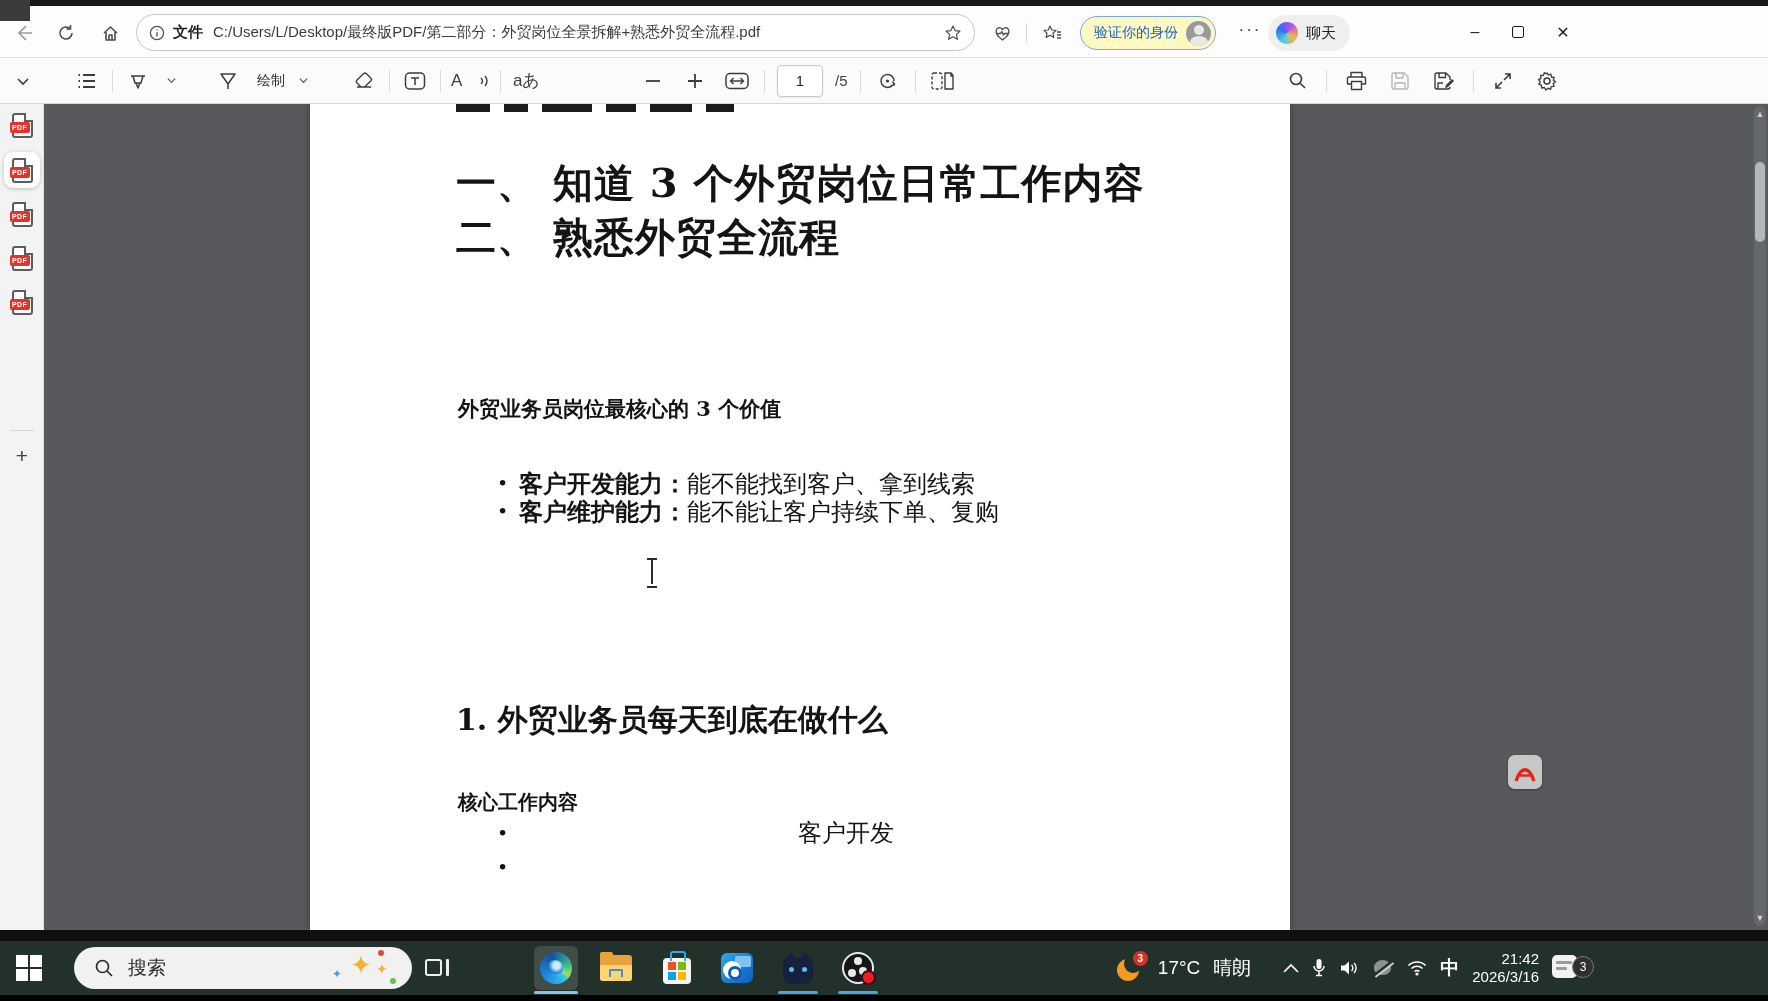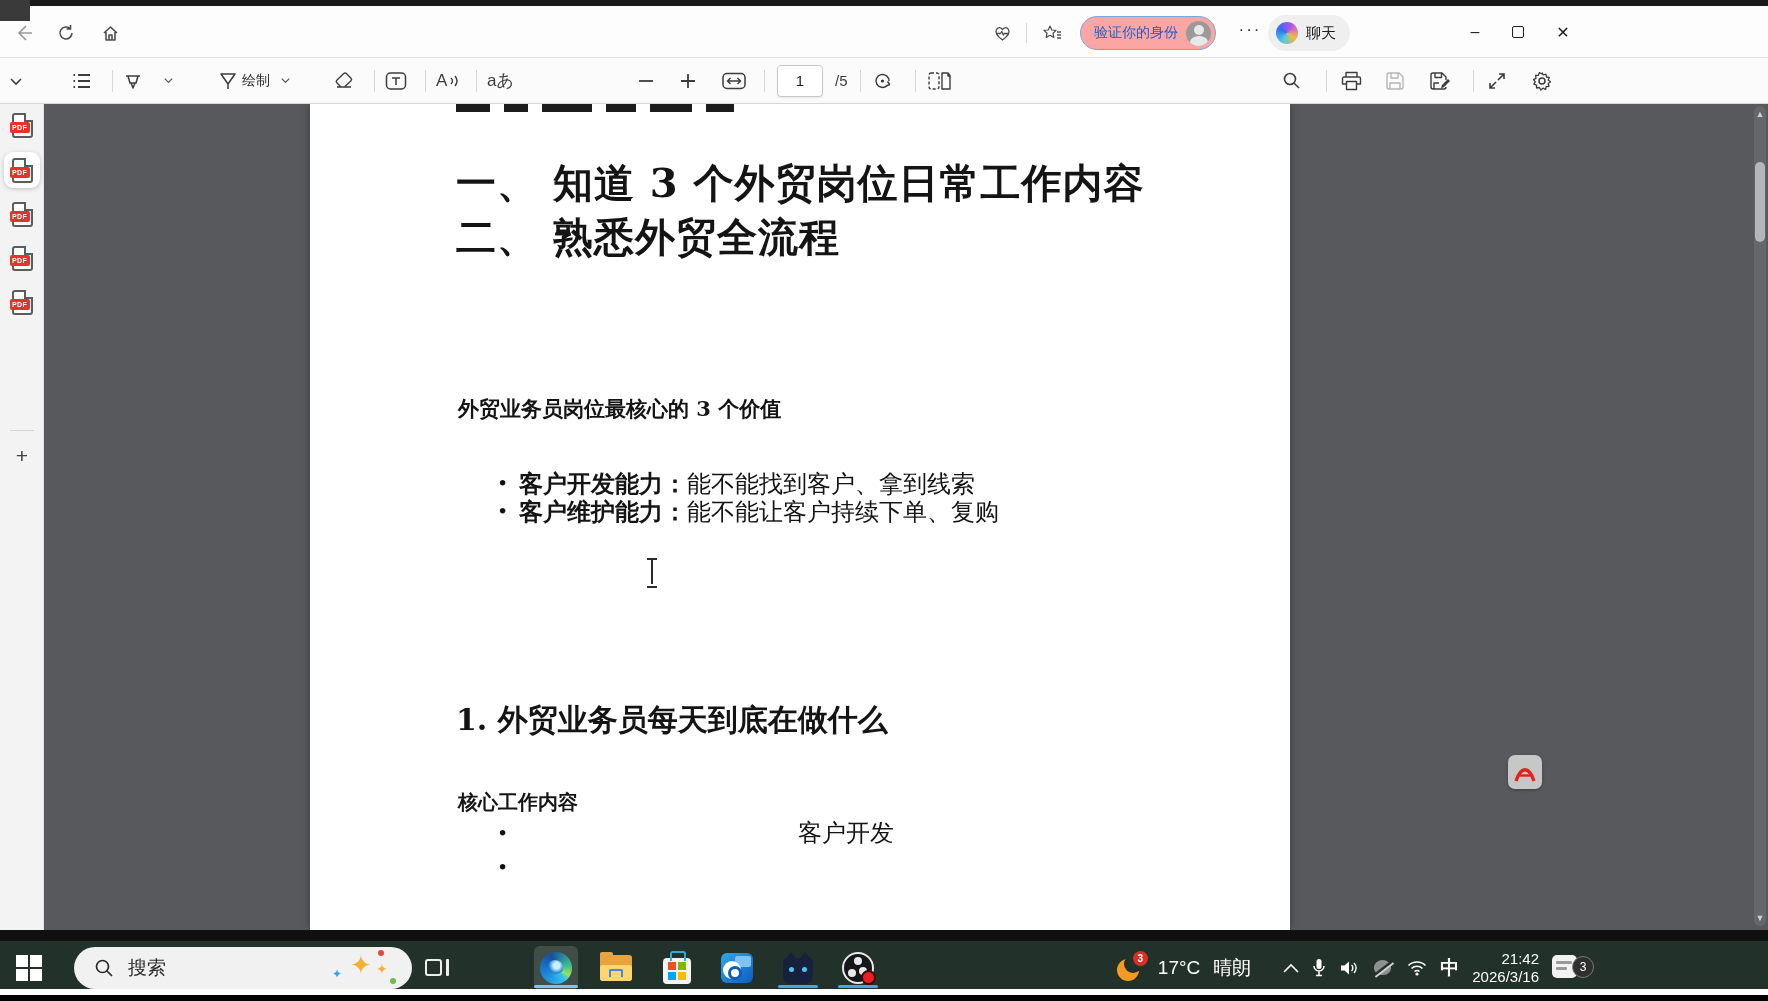--- a/index.html
+++ b/index.html
@@ -13,39 +13,39 @@
   .strip-bottom { position:absolute; left:0; top:995px; width:1768px; height:6px; background:#000; z-index:40; }
 
   
   .chrome { position:absolute; left:0; top:6px; width:1768px; height:52px; background:#fdfdfd; border-bottom:1px solid #e4e4e4; }
   .nav-btn { position:absolute; top:11px; width:32px; height:32px; display:flex; align-items:center; justify-content:center; color:#4d4d4d; }
   .addr { position:absolute; left:136px; top:8px; width:839px; height:37px; border:1px solid #c6c6c6; border-radius:19px; background:#fff; display:flex; align-items:center; padding:0 12px; }
   .addr .scheme { font-size:15px; color:#1f1f1f; margin:0 10px 0 8px; font-weight:700; }
   .addr .url { font-size:15px; color:#3c3c3c; white-space:nowrap; overflow:hidden; flex:1; }
   .addr .star { margin-left:8px; color:#4d4d4d; }
   .chrome .sep { position:absolute; top:17px; width:1px; height:20px; background:#d9d9d9; }
-  .id-pill { position:absolute; left:1080px; top:10px; height:34px; border:1.5px solid #7aa7e8; border-radius:17px; background:#fca5a5; display:flex; align-items:center; padding:0 4px 0 13px; }
+  .id-pill { position:absolute; left:1080px; top:10px; height:34px; border:1.5px solid #7aa7e8; border-radius:17px; background:#fef9c3; display:flex; align-items:center; padding:0 4px 0 13px; }
   .id-pill .id-label { font-size:14px; color:#1b5fc9; margin-right:8px; white-space:nowrap; }
   .avatar { width:25px; height:25px; border-radius:50%; background:#9a9a9a; position:relative; overflow:hidden; }
   .avatar::before { content:""; position:absolute; left:7.5px; top:4px; width:10px; height:10px; border-radius:50%; background:#e8e8e8; }
   .avatar::after { content:""; position:absolute; left:3.5px; top:15px; width:18px; height:12px; border-radius:50%; background:#e8e8e8; }
   .dots { position:absolute; left:1236px; top:14px; width:28px; text-align:center; font-size:17px; letter-spacing:2px; color:#333; }
   .copilot-pill { position:absolute; left:1268px; top:9px; height:36px; border-radius:18px; background:#efefef; display:flex; align-items:center; padding:0 14px 0 8px; gap:8px; }
   .copilot-logo { width:22px; height:22px; border-radius:50%; background:conic-gradient(from 210deg,#4ec9e8,#2f6fed 90deg,#b84ff0 180deg,#f4b942 270deg,#4ec9e8); }
   .copilot-pill .cp-label { font-size:15px; color:#1f1f1f; }
   .win-btn { position:absolute; top:8px; width:44px; height:36px; display:flex; align-items:center; justify-content:center; color:#1f1f1f; font-size:16px; }
   .win-max-glyph { width:12px; height:12px; border:1.6px solid #1f1f1f; border-radius:2px; }
 
   
   .pdfbar { position:absolute; left:0; top:58px; width:1768px; height:46px; background:#fbfbfb; border-bottom:1px solid #d6d6d6; box-shadow:0 1px 3px rgba(0,0,0,.06); }
   .tb-group { position:absolute; top:0; height:45px; display:flex; align-items:center; }
   .tb-left { left:8px; gap:10px; }
   .tb-center { left:638px; gap:12px; }
   .tb-right { right:206px; gap:14px; }
-  .tb-btn { display:flex; align-items:center; min-width:30px; height:32px; color:#3c3c3c; border-radius:4px; gap:5px; }
+  .tb-btn { display:flex; align-items:center; justify-content:center; min-width:30px; height:32px; color:#3c3c3c; border-radius:4px; gap:20px; }
   .tb-btn.small-chev { min-width:16px; color:#5a5a5a; }
   .tb-sep { width:1px; height:22px; background:#d9d9d9; }
   .tb-label { font-size:14px; color:#2f2f2f; }
   .page-input { width:46px; height:32px; border:1px solid #c9c9c9; border-radius:4px; background:#fff; text-align:center; font-size:15px; color:#1f1f1f; box-shadow:0 1px 2px rgba(0,0,0,.08); font-family:"Liberation Sans",sans-serif; }
   .page-count { font-size:15px; color:#3c3c3c; }
   .gray { color:#b6b6b6; }
   .glyph-label { font-size:17px; color:#3c3c3c; }
 
   
   .vtabs { position:absolute; left:0; top:104px; width:44px; height:826px; background:#f3f3f3; border-right:1px solid #e2e2e2; }
@@ -83,21 +83,21 @@
   .ibeam::before { content:""; position:absolute; left:6px; top:2px; width:2px; height:26px; background:#2b2b2b; }
   .ibeam::after { content:""; position:absolute; left:2px; top:2px; width:10px; height:26px; border-top:2px solid #2b2b2b; border-bottom:2px solid #2b2b2b; }
 
   .scrollbar { position:absolute; right:2px; top:2px; width:12px; height:820px; background:#64676b; border-radius:6px; }
   .scroll-arrow { position:absolute; left:0; width:12px; text-align:center; font-size:9px; color:#cfcfcf; }
   .scroll-thumb { position:absolute; left:1px; top:56px; width:10px; height:80px; background:#b3b6ba; border-radius:5px; }
 
   .acro-fab { position:absolute; left:1464px; top:651px; width:34px; height:34px; border-radius:7px; background:rgba(214,214,214,.88); display:flex; align-items:center; justify-content:center; box-shadow:0 1px 3px rgba(0,0,0,.3); }
 
   
-  .taskbar { position:absolute; left:0; top:941px; width:1768px; height:48px; background:#223129; color:#fff; }
+  .taskbar { position:absolute; left:0; top:941px; width:1768px; height:54px; background:#223129; color:#fff; }
   .start { position:absolute; left:16px; top:14px; width:26px; height:26px; display:grid; grid-template-columns:12px 12px; grid-template-rows:12px 12px; gap:2px; }
   .start span { background:#fff; }
   .search-pill { position:absolute; left:74px; top:6px; width:338px; height:42px; border-radius:21px; background:#f1f1f1; display:flex; align-items:center; padding:0 16px 0 20px; }
   .search-pill .s-label { font-size:19px; color:#2a2a2a; margin-left:14px; flex:1; }
   .stars { position:relative; width:64px; height:40px; }
   .stars .st { position:absolute; font-size:26px; color:#f2b335; line-height:1; }
   .stars .st.main { left:18px; top:4px; }
   .stars .st.blue { left:0px; top:20px; font-size:12px; color:#3aa2f0; }
   .stars .st.small { left:44px; top:14px; font-size:14px; }
   .stars .dot { position:absolute; border-radius:50%; }
@@ -175,20 +175,33 @@
       <svg width="18" height="18" viewBox="0 0 18 18">
           <path d="M15 9 a6 6 0 1 1 -1.7-4.2 M13.5 1 v4 h-4" stroke="currentColor" stroke-width="1.6" fill="none"></path>
         </svg>
     </div>
     <div class="nav-btn" style="left:94px;">
       <svg width="19" height="19" viewBox="0 0 19 19">
           <path d="M3 9 L9.5 3 L16 9 M5 8 V16 H14 V8 M8 16 V11 H11 V16" stroke="currentColor" stroke-width="1.6" fill="none" stroke-linejoin="round"></path>
         </svg>
     </div>
 
+    <div class="addr">
+      <svg width="16" height="16" viewBox="0 0 16 16" style="color:#555;">
+          <circle cx="8" cy="8" r="6.6" stroke="currentColor" stroke-width="1.3" fill="none"></circle>
+          <path d="M8 7.2 V11.4 M8 4.6 V5.6" stroke="currentColor" stroke-width="1.4"></path>
+        </svg>
+      <span class="scheme">文件</span>
+      <span class="url">C:/Users/L/Desktop/最终版PDF/第二部分：外贸岗位全景拆解+熟悉外贸全流程.pdf</span>
+      <span class="star">
+        <svg width="18" height="18" viewBox="0 0 18 18">
+            <path d="M9 2 L11.1 6.6 L16 7.1 L12.4 10.4 L13.4 15.3 L9 12.8 L4.6 15.3 L5.6 10.4 L2 7.1 L6.9 6.6 Z" stroke="currentColor" stroke-width="1.2" fill="none" stroke-linejoin="round"></path>
+          </svg>
+      </span>
+    </div>
 
     <div class="nav-btn" style="left:986px;">
       <svg width="19" height="19" viewBox="0 0 19 19">
           <path d="M9.5 16 C4 12 2 8.5 3.5 5.5 C5 2.8 8.3 3.2 9.5 5.6 C10.7 3.2 14 2.8 15.5 5.5 C17 8.5 15 12 9.5 16 Z M4 9.5 H7.5 L8.8 7.5 L10.3 11 L11.4 9.5 H15" stroke="currentColor" stroke-width="1.3" fill="none" stroke-linejoin="round"></path>
         </svg>
     </div>
     <div class="sep" style="left:1026px;"></div>
     <div class="nav-btn" style="left:1036px;">
       <svg width="20" height="20" viewBox="0 0 20 20">
           <path d="M8 3 L9.8 7 L14 7.4 L11 10.2 L11.8 14.4 L8 12.3 L4.2 14.4 L5 10.2 L2 7.4 L6.2 7 Z" stroke="currentColor" stroke-width="1.2" fill="none" stroke-linejoin="round"></path>

